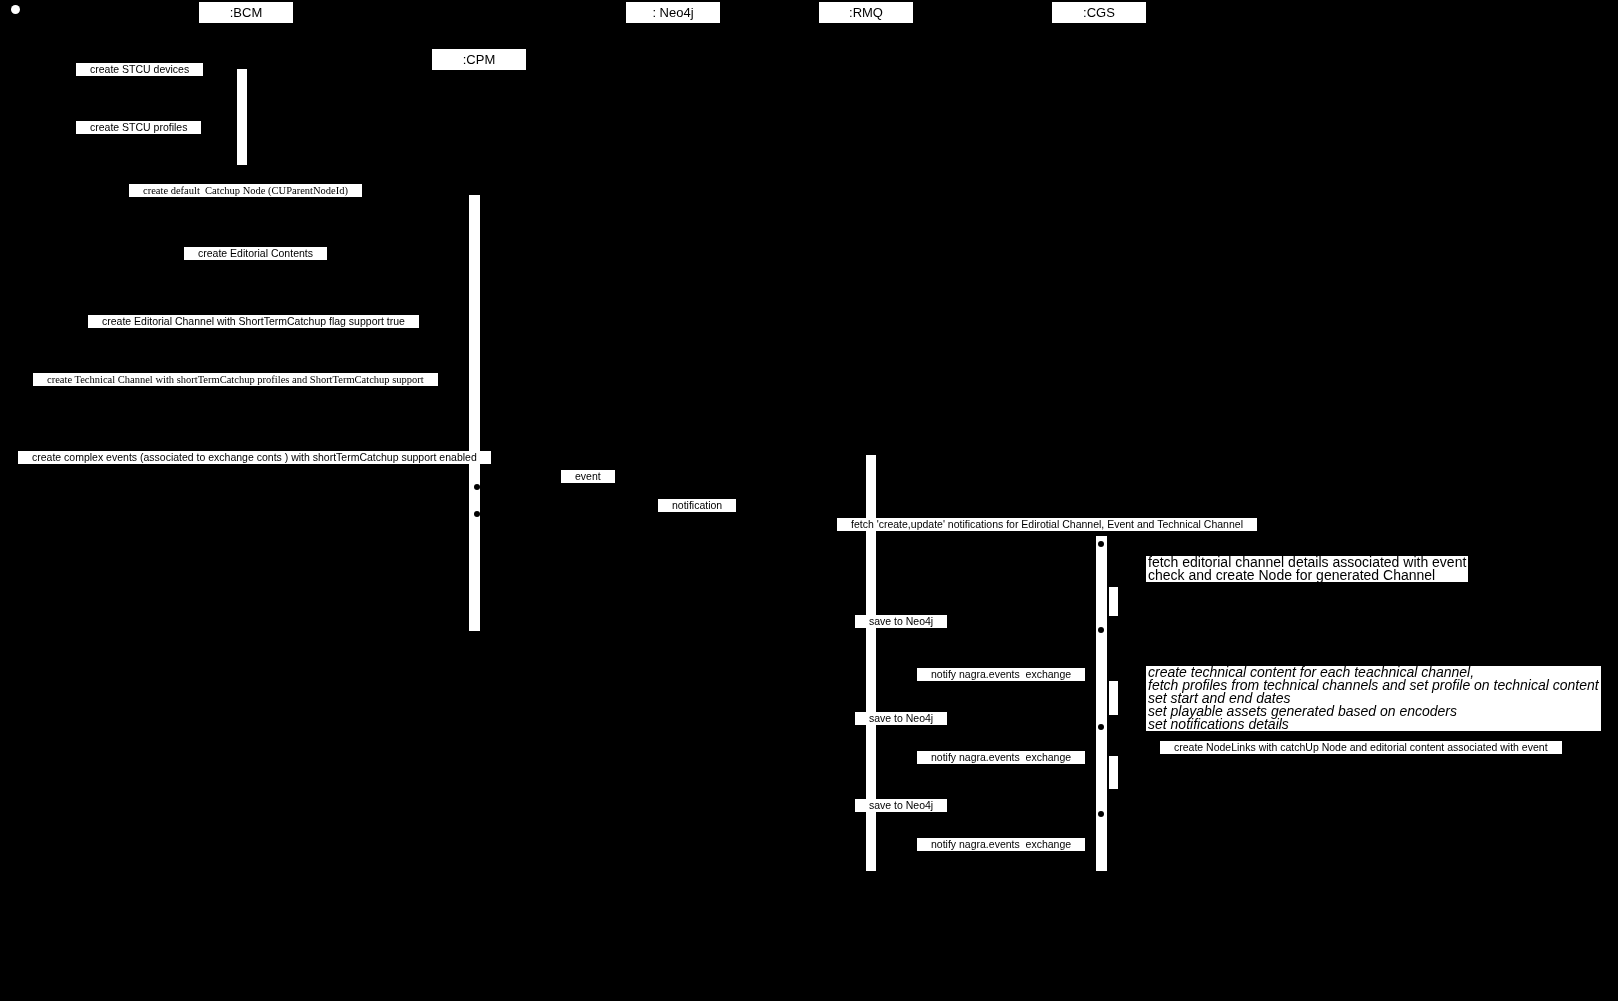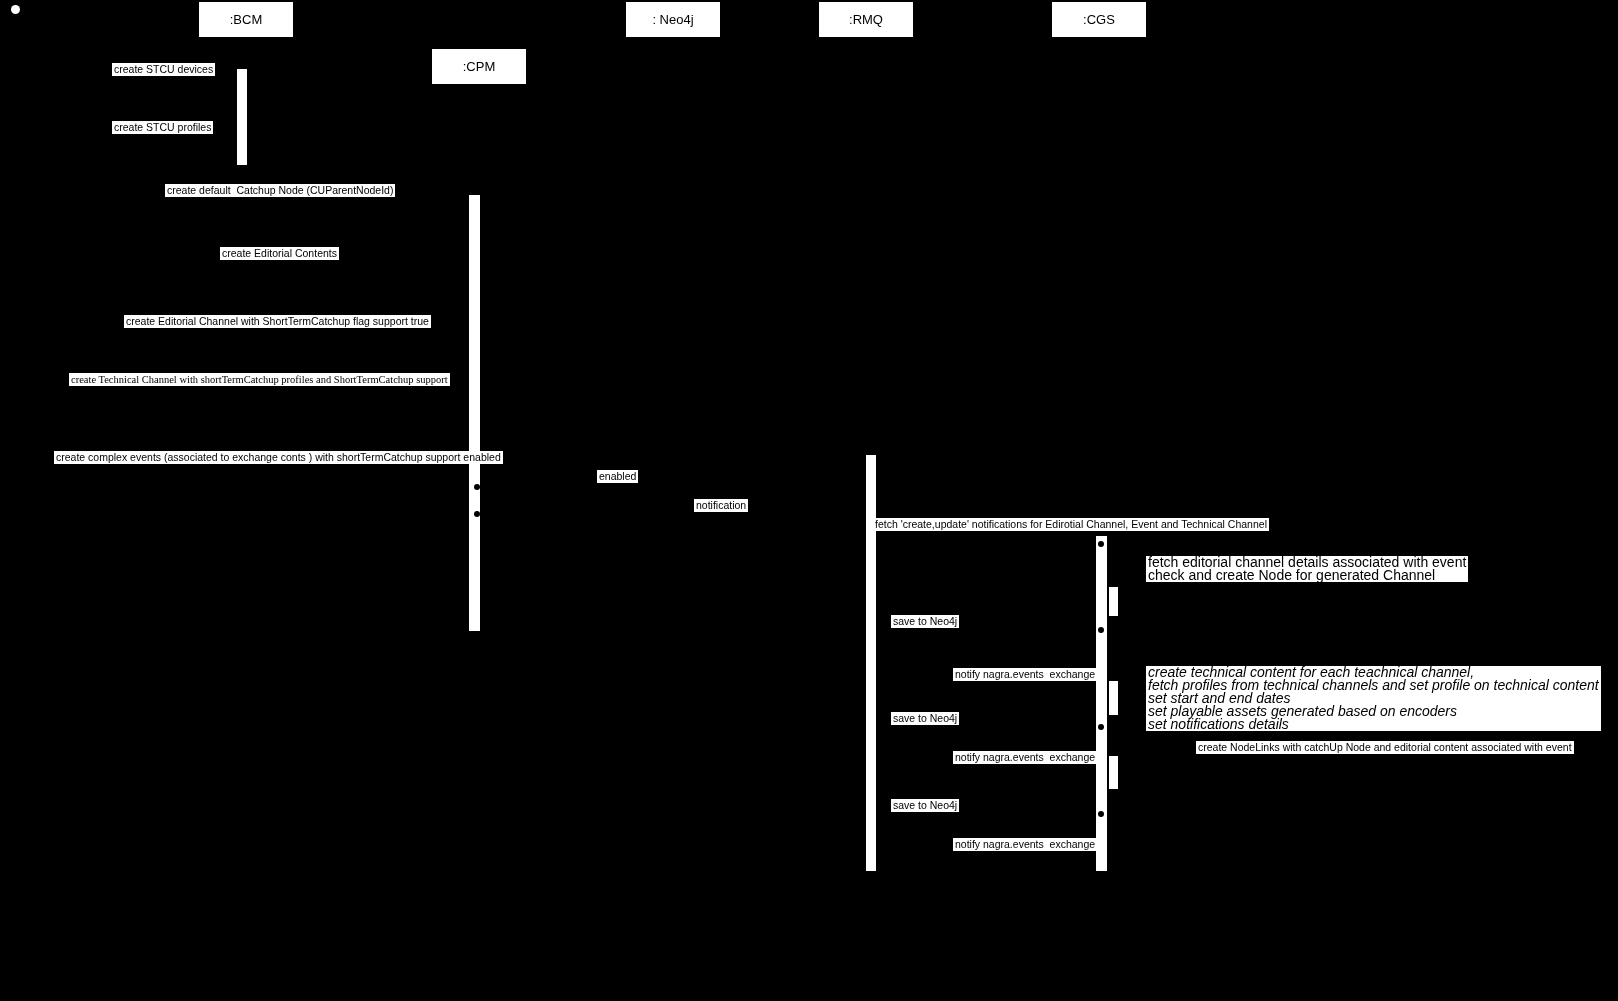--- a/index.html
+++ b/index.html
@@ -8,21 +8,21 @@
   #diagram {
     position: relative;
     width: 1618px;
     height: 1001px;
     background: var(--bg, #000000);
     overflow: hidden;
   }
   .head {
     position: absolute;
     width: 94px;
-    height: 35px;
+    height: 21px;
     background: var(--fill, #ffffff);
     color: var(--text, #000000);
     display: flex;
     align-items: center;
     justify-content: center;
     font-size: 13px;
   }
   .lifeline {
     position: absolute;
     width: 1px;
@@ -32,22 +32,21 @@
     position: absolute;
     background: var(--fill, #ffffff);
   }
   .msg {
     position: absolute;
     background: var(--fill, #ffffff);
     color: var(--text, #000000);
     font-size: 10.5px;
     line-height: 13px;
     white-space: pre;
-    padding: 0 2px;
-    margin-left: 36px;
+    padding: 0 14px;
   }
   .note {
     position: absolute;
     background: var(--fill, #ffffff);
     color: var(--text, #000000);
     font-size: 14px;
     line-height: 13px;
     padding: 0 2px;
   }
   .note div { white-space: pre; }
@@ -83,26 +82,26 @@
     <div class="head" style="left: 1052px; top: 2px;">:CGS</div>
     <div class="activation" style="left: 237px; top: 69px; width: 10px; height: 96px;"></div>
     <div class="activation" style="left: 469px; top: 195px; width: 11px; height: 436px;"></div>
     <div class="activation" style="left: 866px; top: 455px; width: 10px; height: 416px;"></div>
     <div class="activation" style="left: 1096px; top: 536px; width: 11px; height: 335px;"></div>
     <div class="activation" style="left: 1109px; top: 587px; width: 9px; height: 29px;"></div>
     <div class="activation" style="left: 1109px; top: 681px; width: 9px; height: 34px;"></div>
     <div class="activation" style="left: 1109px; top: 756px; width: 9px; height: 33px;"></div>
     <div class="msg" style="left: 76px; top: 63px;">create STCU devices</div>
     <div class="msg" style="left: 76px; top: 121px;">create STCU profiles</div>
-    <div class="msg" style="left: 129px; top: 184px;">create default  Catchup Node (CUParentNodeId)</div>
+    <div class="msg" style="left: 129px; top: 184px; font-family: Liberation Serif, serif;">create default  Catchup Node (CUParentNodeId)</div>
     <div class="msg" style="left: 184px; top: 247px;">create Editorial Contents</div>
     <div class="msg" style="left: 88px; top: 315px;">create Editorial Channel with ShortTermCatchup flag support true</div>
     <div class="msg" style="left: 33px; top: 373px; font-family: Liberation Serif, serif;">create Technical Channel with shortTermCatchup profiles and ShortTermCatchup support</div>
     <div class="msg" style="left: 18px; top: 451px;">create complex events (associated to exchange conts ) with shortTermCatchup support enabled</div>
-    <div class="msg" style="left: 561px; top: 470px;">enabled</div>
+    <div class="msg" style="left: 561px; top: 470px;">event</div>
     <div class="msg" style="left: 658px; top: 499px;">notification</div>
     <div class="msg" style="left: 837px; top: 518px;">fetch 'create,update' notifications for Edirotial Channel, Event and Technical Channel</div>
     <div class="msg" style="left: 855px; top: 615px;">save to Neo4j</div>
     <div class="msg" style="left: 917px; top: 668px;">notify nagra.events  exchange</div>
     <div class="msg" style="left: 855px; top: 712px;">save to Neo4j</div>
     <div class="msg" style="left: 917px; top: 751px;">notify nagra.events  exchange</div>
     <div class="msg" style="left: 1160px; top: 741px;">create NodeLinks with catchUp Node and editorial content associated with event</div>
     <div class="msg" style="left: 855px; top: 799px;">save to Neo4j</div>
     <div class="msg" style="left: 917px; top: 838px;">notify nagra.events  exchange</div>
     <div class="note" style="left: 1146px; top: 556px;">

